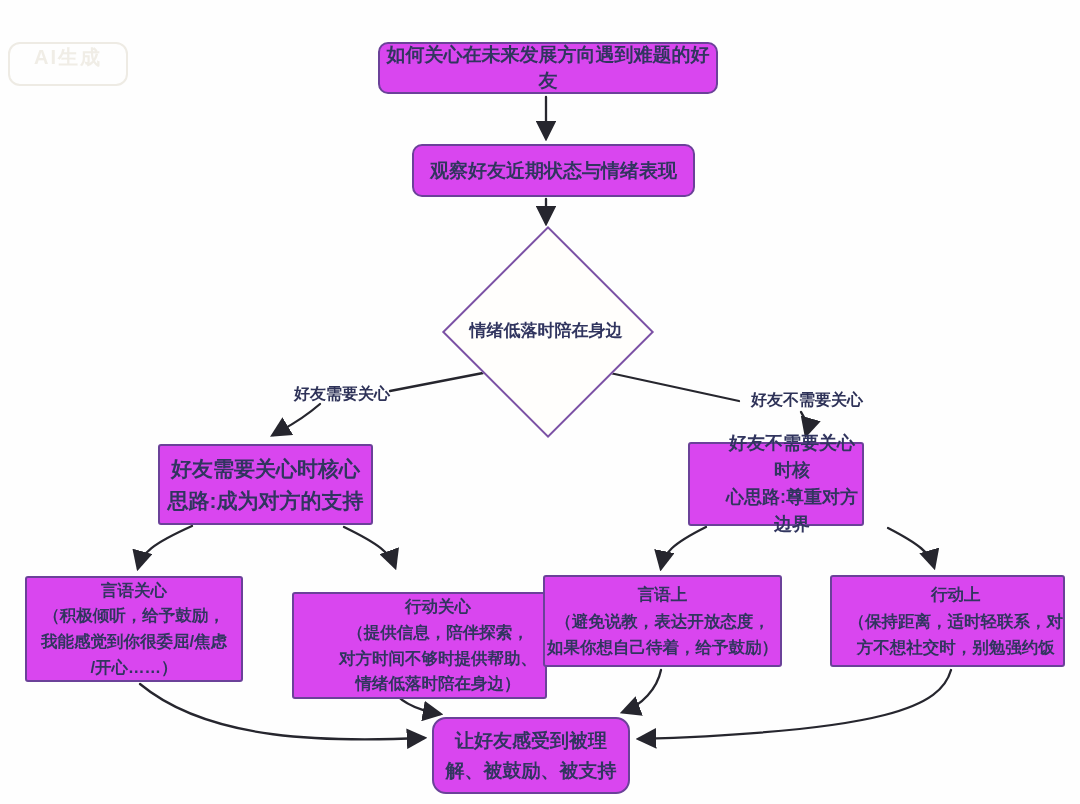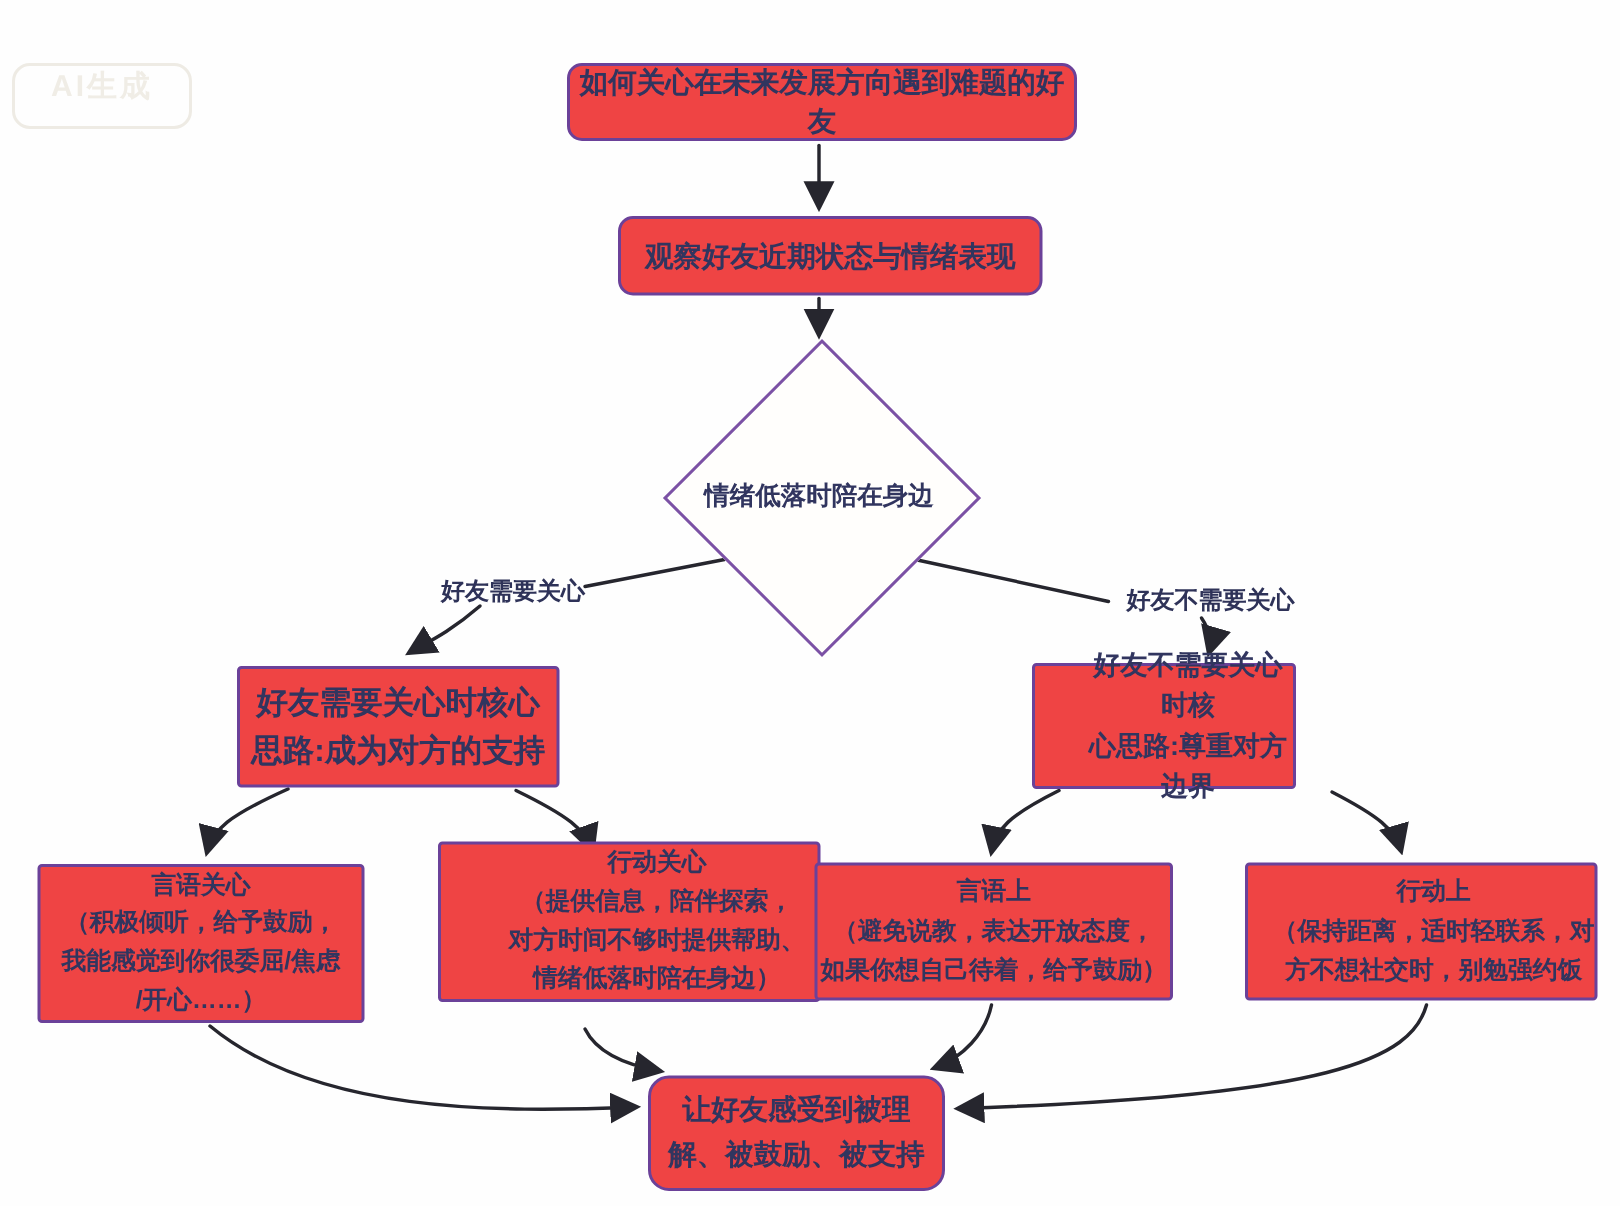--- a/index.html
+++ b/index.html
@@ -6,21 +6,21 @@
   body{
     width:1080px;height:804px;position:relative;overflow:hidden;
     background:#fefefe;
     font-family:"Liberation Sans","DejaVu Sans",sans-serif;
     color:#31355f;
   }
   .stage{position:absolute;inset:0;}
   .node{
     position:absolute;
     box-sizing:border-box;
-    background:#ef4444;
+    background:#d946ef;
     border:2.5px solid #6b4199;
     display:flex;align-items:center;justify-content:center;
     text-align:center;
     white-space:pre-line;
     font-weight:600;
     color:#31355f;
     z-index:3;
   }
   .rounded{border-radius:10px;}
   .rounded-lg{border-radius:14px;}
@@ -40,21 +40,21 @@
   }
   .edge-label{
     position:absolute;font-size:16px;font-weight:700;color:#2e3258;
     z-index:4;background:transparent;
   }
   .label-need{left:287px;top:384px;width:110px;text-align:center;}
   .label-no-need{left:742px;top:390px;width:130px;text-align:center;}
   .node-need-core{left:158px;top:444px;width:215px;height:81px;font-size:21px;line-height:1.5;}
   .node-no-need-core{left:688px;top:442px;width:176px;height:84px;font-size:18px;line-height:1.5;padding-left:32px;}
   .node-speech-care{left:25px;top:576px;width:218px;height:106px;font-size:16.5px;line-height:1.55;}
-  .node-action-care{left:292px;top:561px;width:255px;height:107px;font-size:16.5px;line-height:1.55;padding-left:37px;}
+  .node-action-care{left:292px;top:592px;width:255px;height:107px;font-size:16.5px;line-height:1.55;padding-left:37px;}
   .node-speech-respect{left:543px;top:575px;width:239px;height:92px;font-size:16.5px;line-height:1.6;}
   .node-action-respect{left:830px;top:575px;width:235px;height:92px;font-size:16.5px;line-height:1.6;justify-content:flex-end;}
   .node-outcome{left:432px;top:717px;width:198px;height:77px;font-size:19px;line-height:1.55;}
   .arrows{position:absolute;left:0;top:0;z-index:1;}
   .watermark{
     position:absolute;left:8px;top:6px;width:116px;height:40px;
     border:2px solid #eeebe4;border-radius:12px;
     display:flex;justify-content:center;
     color:#f0ede6;font-size:20px;font-weight:700;letter-spacing:2px;
     z-index:5;

